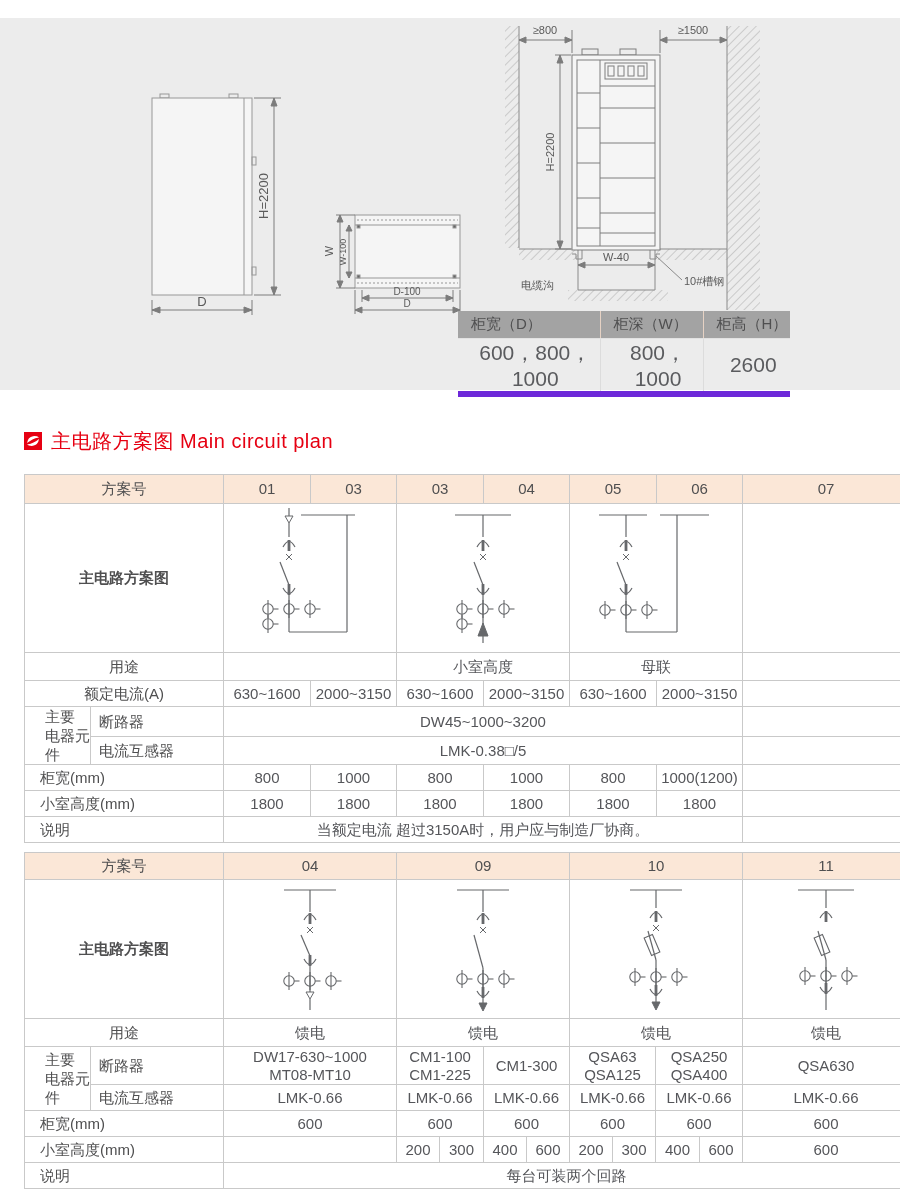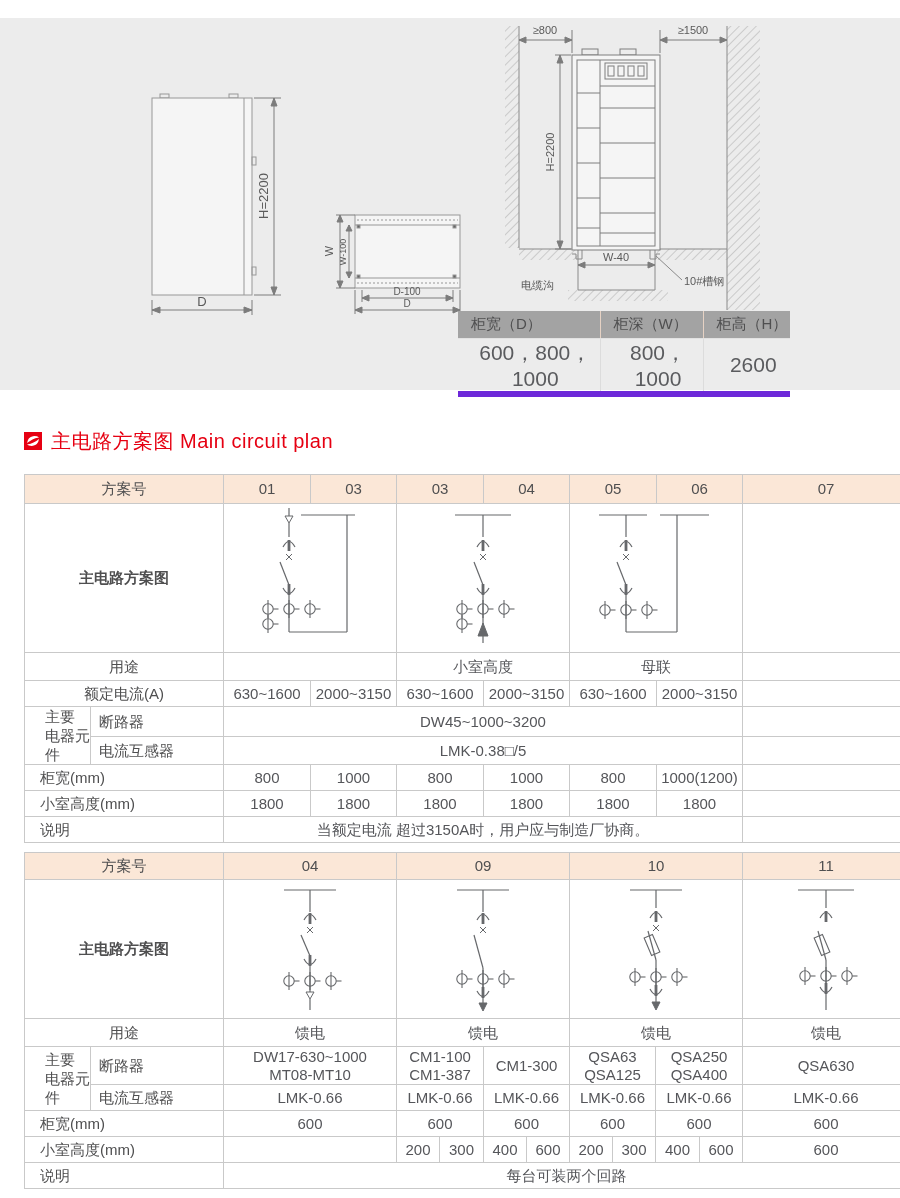--- a/index.html
+++ b/index.html
@@ -491,21 +491,21 @@
     <td class="lab" colspan="2">用途</td>
     <td>馈电</td>
     <td colspan="4">馈电</td>
     <td colspan="4">馈电</td>
     <td>馈电</td>
   </tr>
   <tr class="h38">
     <td class="lab comp" rowspan="2"><span>主要</span><br><span>电器元件</span></td>
     <td class="lab-l" style="padding-left:8px">断路器</td>
     <td class="two"><span>DW17-630~1000</span><br><span>MT08-MT10</span></td>
-    <td class="two" colspan="2"><span>CM1-100</span><br><span>CM1-387</span></td>
+    <td class="two" colspan="2"><span>CM1-100</span><br><span>CM1-225</span></td>
     <td colspan="2">CM1-300</td>
     <td class="two" colspan="2"><span>QSA63</span><br><span>QSA125</span></td>
     <td class="two" colspan="2"><span>QSA250</span><br><span>QSA400</span></td>
     <td>QSA630</td>
   </tr>
   <tr class="h26">
     <td class="lab-l" style="padding-left:8px">电流互感器</td>
     <td>LMK-0.66</td>
     <td colspan="2">LMK-0.66</td>
     <td colspan="2">LMK-0.66</td>

